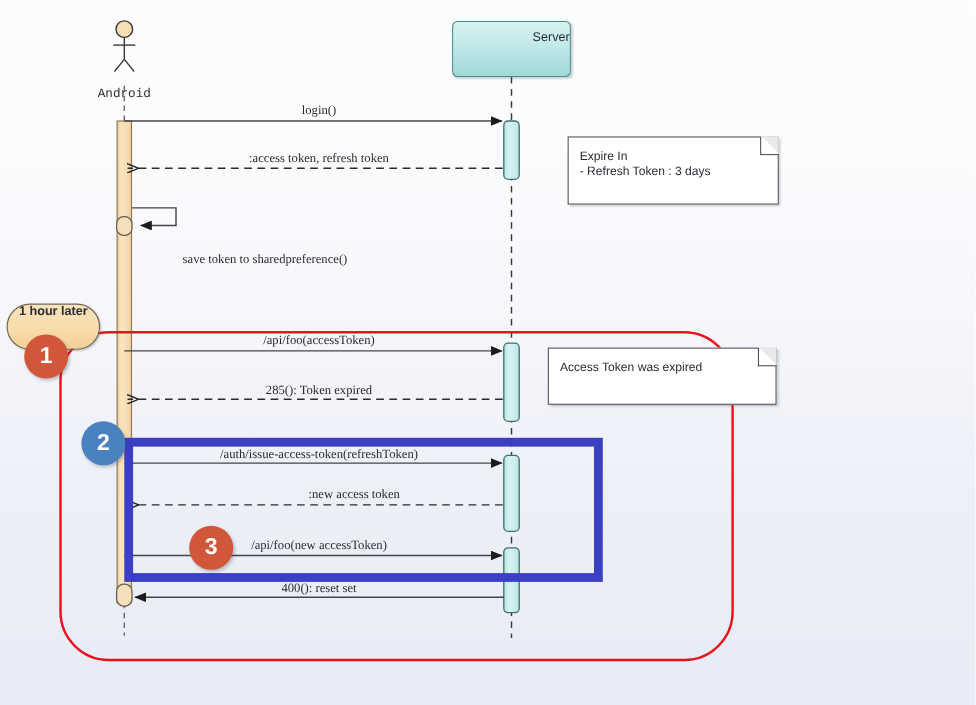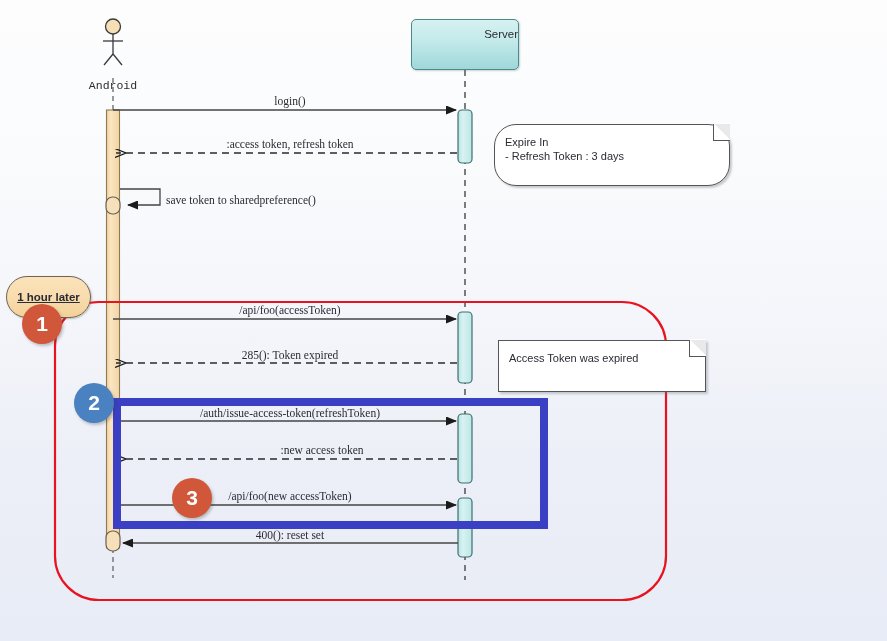--- a/index.html
+++ b/index.html
@@ -79,27 +79,25 @@
   }
   .note-line { display: block; }
   
   .time-pill {
     position: absolute;
     background: linear-gradient(180deg, #fbe2ba 0%, #f8dcae 55%, #f3d097 100%);
     border: 1.3px solid #6e6354;
     border-radius: 26px;
     box-shadow: 1px 1px 2px rgba(90,85,75,0.35);
     display: flex;
-    align-items: center;
     justify-content: center;
     font-size: 11.5px;
     color: #2b2b33;
     box-sizing: border-box;
     font-weight: bold;
-    text-decoration: underline;
   }
   
   .badge {
     position: absolute;
     border-radius: 50%;
     display: flex;
     align-items: center;
     justify-content: center;
     color: #ffffff;
     font-size: 21px;
@@ -111,20 +109,21 @@
   .msg-label {
     position: absolute;
     font-size: 11.5px;
     color: #2b2b33;
     transform: translateX(-50%);
     white-space: nowrap;
     font-family: Liberation Serif, serif;
   }
   .msg-label.left {
     transform: none;
+    margin-top: 36px;
   }
 </style>
 </head>
 <body>
 
 <div id="canvas">
 
   <svg id="svg-layer" viewBox="0 0 887 641" xmlns="http://www.w3.org/2000/svg">
     <defs>
       <marker id="arrow-solid" markerWidth="11" markerHeight="9" refX="10" refY="4.5" orient="auto" markerUnits="userSpaceOnUse">
@@ -215,27 +214,27 @@
   <div class="msg-label" style="left:290px; top:95px;">login()</div>
   <div class="msg-label" style="left:290px; top:138px;">:access token, refresh token</div>
   <div class="msg-label left" style="left:166px; top:194px;">save token to sharedpreference()</div>
   <div class="msg-label" style="left:290px; top:304px;">/api/foo(accessToken)</div>
   <div class="msg-label" style="left:290px; top:349px;">285(): Token expired</div>
   <div class="msg-label" style="left:290px; top:407px;">/auth/issue-access-token(refreshToken)</div>
   <div class="msg-label" style="left:290px; top:444px;margin-left:32px;">:new access token</div>
   <div class="msg-label" style="left:290px; top:490px;">/api/foo(new accessToken)</div>
   <div class="msg-label" style="left:290px; top:529px;">400(): reset set</div>
 
-  <div class="note" style="left:494px; top:124px; width:236px; height:62px;border-radius:22px;">
+  <div class="note" style="left:516px; top:124px; width:192px; height:62px;">
     <span class="fold"></span>
     <span class="note-line">Expire In</span>
     <span class="note-line">- Refresh Token : 3 days</span>
   </div>
 
-  <div class="note" style="left:498px; top:316px; width:208px; height:52px;margin-top:24px;">
+  <div class="note" style="left:498px; top:316px; width:208px; height:52px;">
     <span class="fold"></span>
     <span class="note-line">Access Token was expired</span>
   </div>
 
   <div class="time-pill" style="left:6px; top:276px; width:85px; height:42px;">
     <span>1 hour later</span>
   </div>
 
   <div class="badge" style="left:22px; top:304px; width:40px; height:40px; background:#d1573a;">
     <span>1</span>

